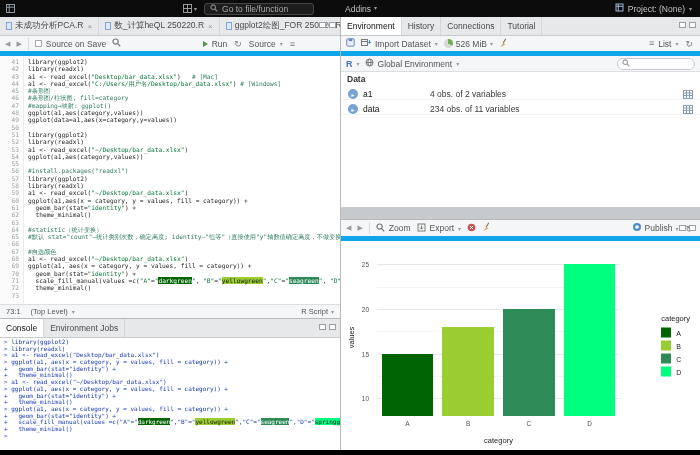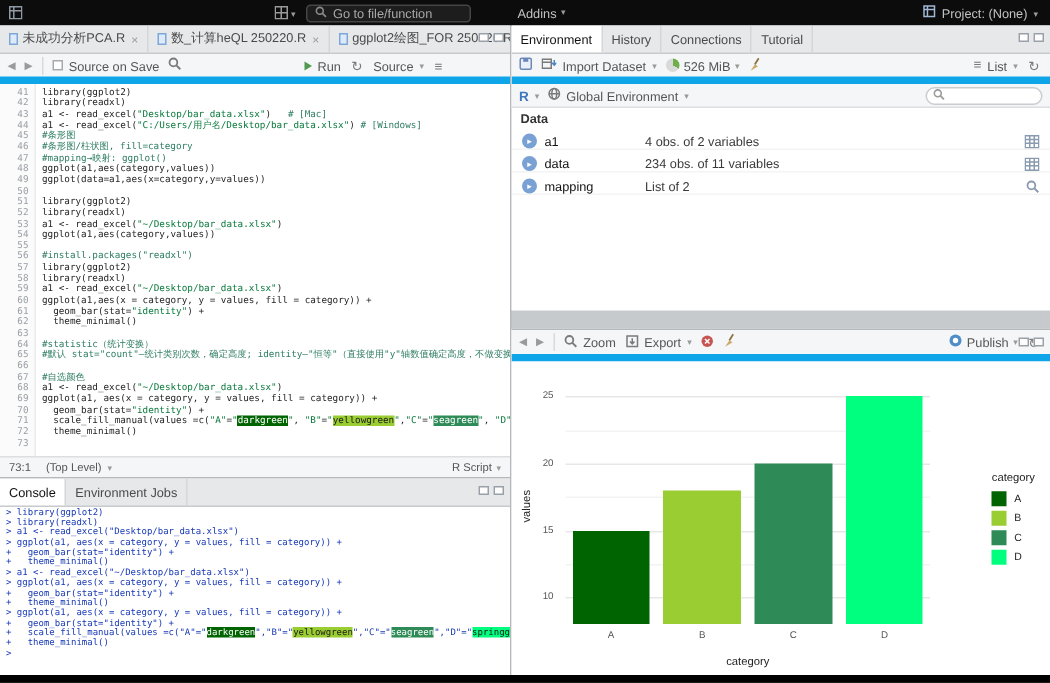--- a/index.html
+++ b/index.html
@@ -372,31 +372,20 @@
               <span class="eicon">
                 <svg width="10" height="9" viewBox="0 0 10 9">
                   <rect x="0.5" y="0.5" width="9" height="8" fill="#fff" stroke="#8a9ab0"></rect>
                   <line x1="0.5" y1="3" x2="9.5" y2="3" stroke="#8a9ab0"></line>
                   <line x1="0.5" y1="5.5" x2="9.5" y2="5.5" stroke="#8a9ab0"></line>
                   <line x1="3.5" y1="0.5" x2="3.5" y2="8.5" stroke="#8a9ab0"></line>
                   <line x1="6.5" y1="0.5" x2="6.5" y2="8.5" stroke="#8a9ab0"></line>
                 </svg>
               </span>
             </div>
-            <div class="env-row">
-              <span class="exp">▸</span>
-              <span class="ename">mapping</span>
-              <span class="eval">List of 2</span>
-              <span class="eicon">
-                <svg width="9" height="9" viewBox="0 0 9 9">
-                  <circle cx="3.6" cy="3.6" r="2.6" fill="none" stroke="#8a9ab0" stroke-width="1.2"></circle>
-                  <line x1="5.6" y1="5.6" x2="8.2" y2="8.2" stroke="#8a9ab0" stroke-width="1.3"></line>
-                </svg>
-              </span>
-            </div>
           </div>
       </div>
 
       <div class="pane plots-pane">
         <div class="pane-controls">
           <span class="winbox"></span>
           <span class="winbox"></span>
         </div>
         <div class="toolbar plots-toolbar">
           <span class="navarrow">◀</span>

